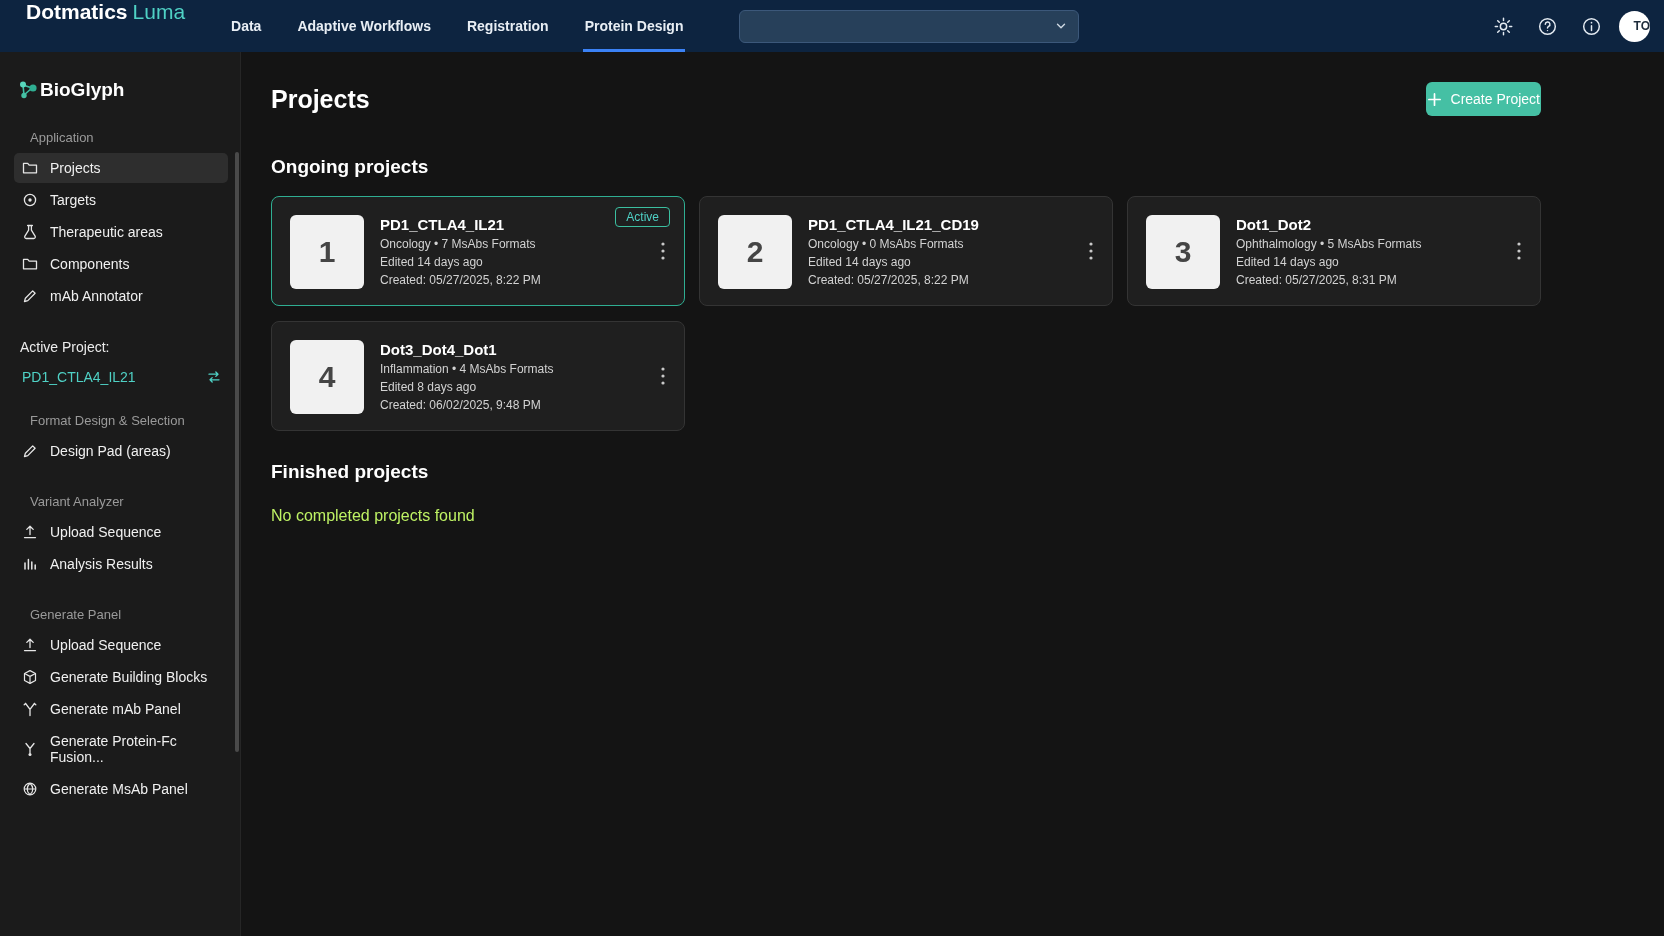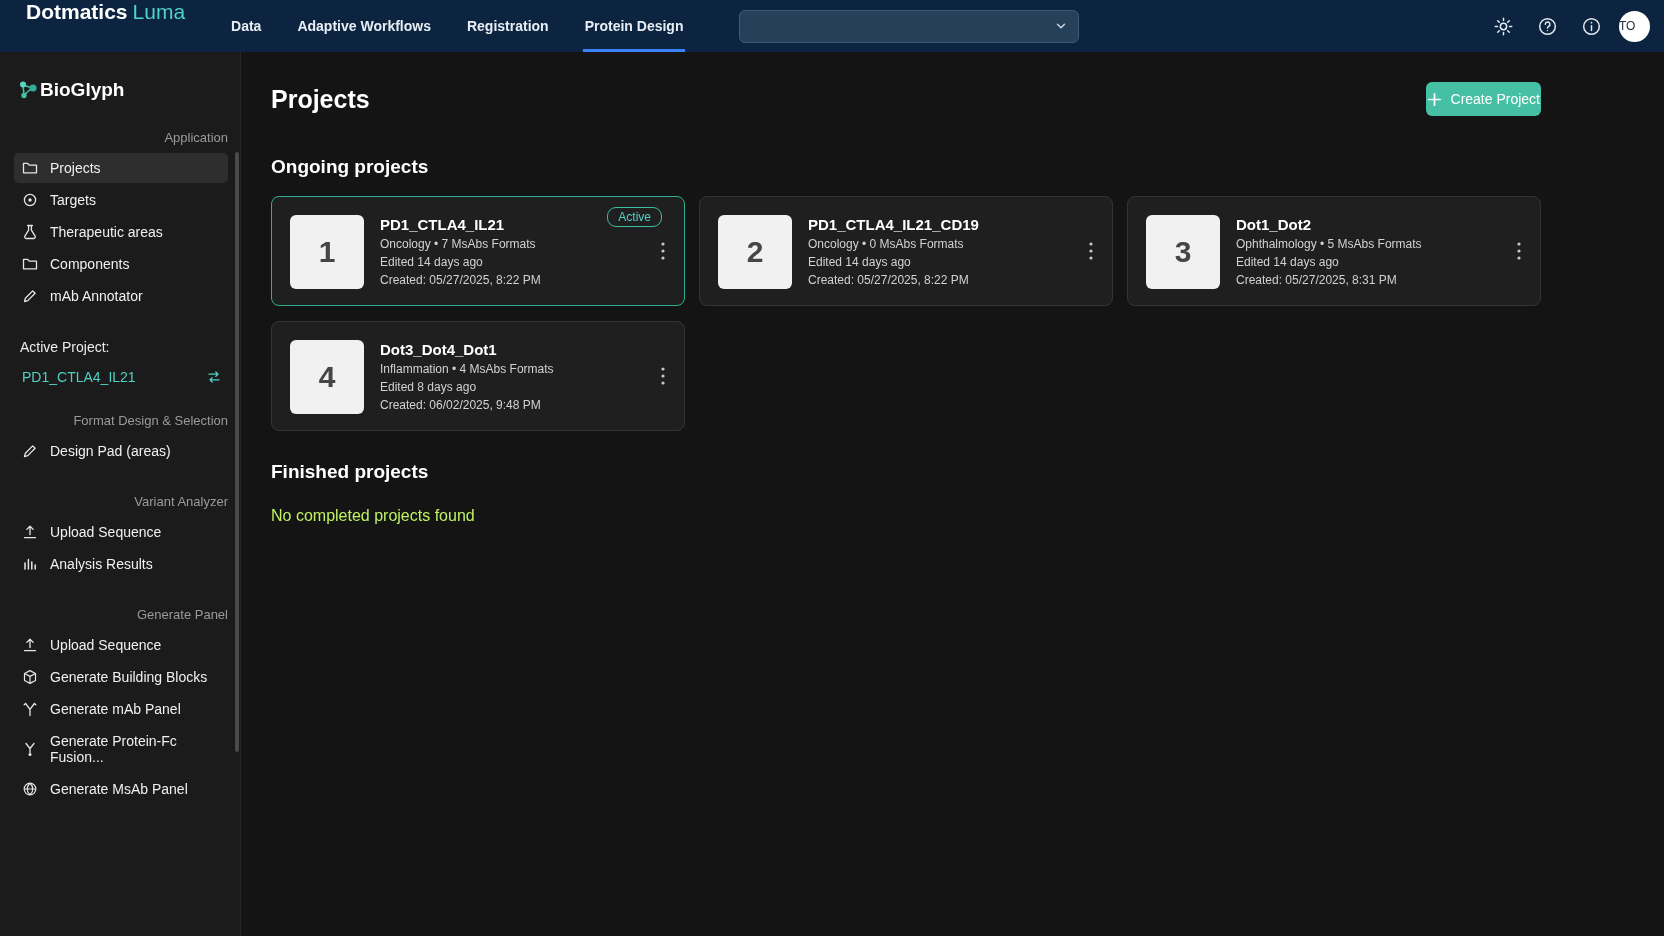--- a/index.html
+++ b/index.html
@@ -36,36 +36,36 @@
     padding:0 10px; cursor:pointer; color:#cfd9e4;
   }
   .topbar-right { margin-left:auto; display:flex; align-items:center; gap:12px; }
   .icon-btn {
     width:32px; height:32px; display:flex; align-items:center; justify-content:center;
     color:#e3eaf1; cursor:pointer; border-radius:50%;
   }
   .avatar {
     width:31px; height:31px; border-radius:50%;
     background:#ffffff; color:#1d2b3a;
-    font-size:12px; font-weight:400;
-    display:flex; align-items:center; justify-content:flex-start; cursor:pointer;
+    font-size:12px; font-weight:700;
+    display:flex; align-items:center; justify-content:flex-end; cursor:pointer;
   }
 
   
   .layout { display:flex; height:884px; }
 
   
   .sidebar {
     width:241px; flex:0 0 241px;
     background:#1b1b1b; border-right:1px solid #262626;
     padding:20px 12px 0 14px;
     position:relative; overflow:hidden;
   }
   .brand { display:flex; align-items:center; font-size:19px; font-weight:700; margin:6px 0 0 2px; }
-  .section-label { color:#9a9a9a; font-size:13px; margin:28px 0 8px 8px;text-align:right; }
+  .section-label { color:#9a9a9a; font-size:13px; margin:28px 0 8px 16px; }
   .side-item {
     display:flex; align-items:center; gap:12px;
     padding:7px 8px; margin-bottom:2px;
     font-size:14px; color:#f0f0f0; border-radius:5px; cursor:pointer;
   }
   .side-item.active { background:#2e2e2e; }
   .side-item .sicon { color:#e6e6e6; flex:0 0 auto; display:flex; }
   .active-project-label { font-size:14px; color:#ececec; margin:28px 0 14px 6px; }
   .active-project-row {
     display:flex; align-items:center; justify-content:space-between;
@@ -107,23 +107,23 @@
   }
   .card-info { display:flex; flex-direction:column; gap:4px; padding-top:1px; min-width:0; }
   .card-name { font-size:15px; font-weight:700; white-space:nowrap; }
   .card-meta, .card-edited, .card-created { font-size:12px; color:#d2d2d2; white-space:nowrap; }
   .kebab {
     position:absolute; right:8px; top:50%; transform:translateY(-50%);
     width:26px; height:30px; display:flex; align-items:center; justify-content:center;
     cursor:pointer; color:#c9c9c9;
   }
   .badge {
-    position:absolute; top:10px; right:22px;
+    position:absolute; top:10px; right:14px;
     border:1px solid #3bbfa0; color:#4fd1c5;
-    font-size:12px; padding:2px 10px; border-radius:9px;
+    font-size:12px; padding:2px 10px; border-radius:4px;
   }
   .empty-msg { color:#bef264; font-size:16px; margin-top:24px; }
 </style>
 </head>
 <body>
 
 <header class="topbar">
   <div class="logo">
     <span>Dotmatics</span>
     <span class="luma">Luma</span>

